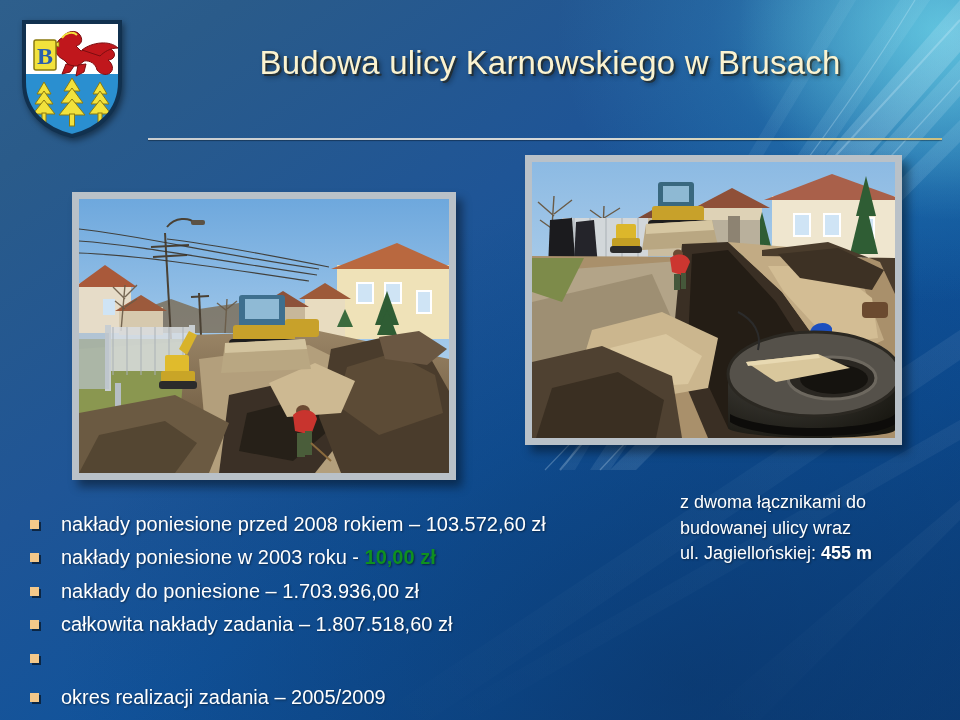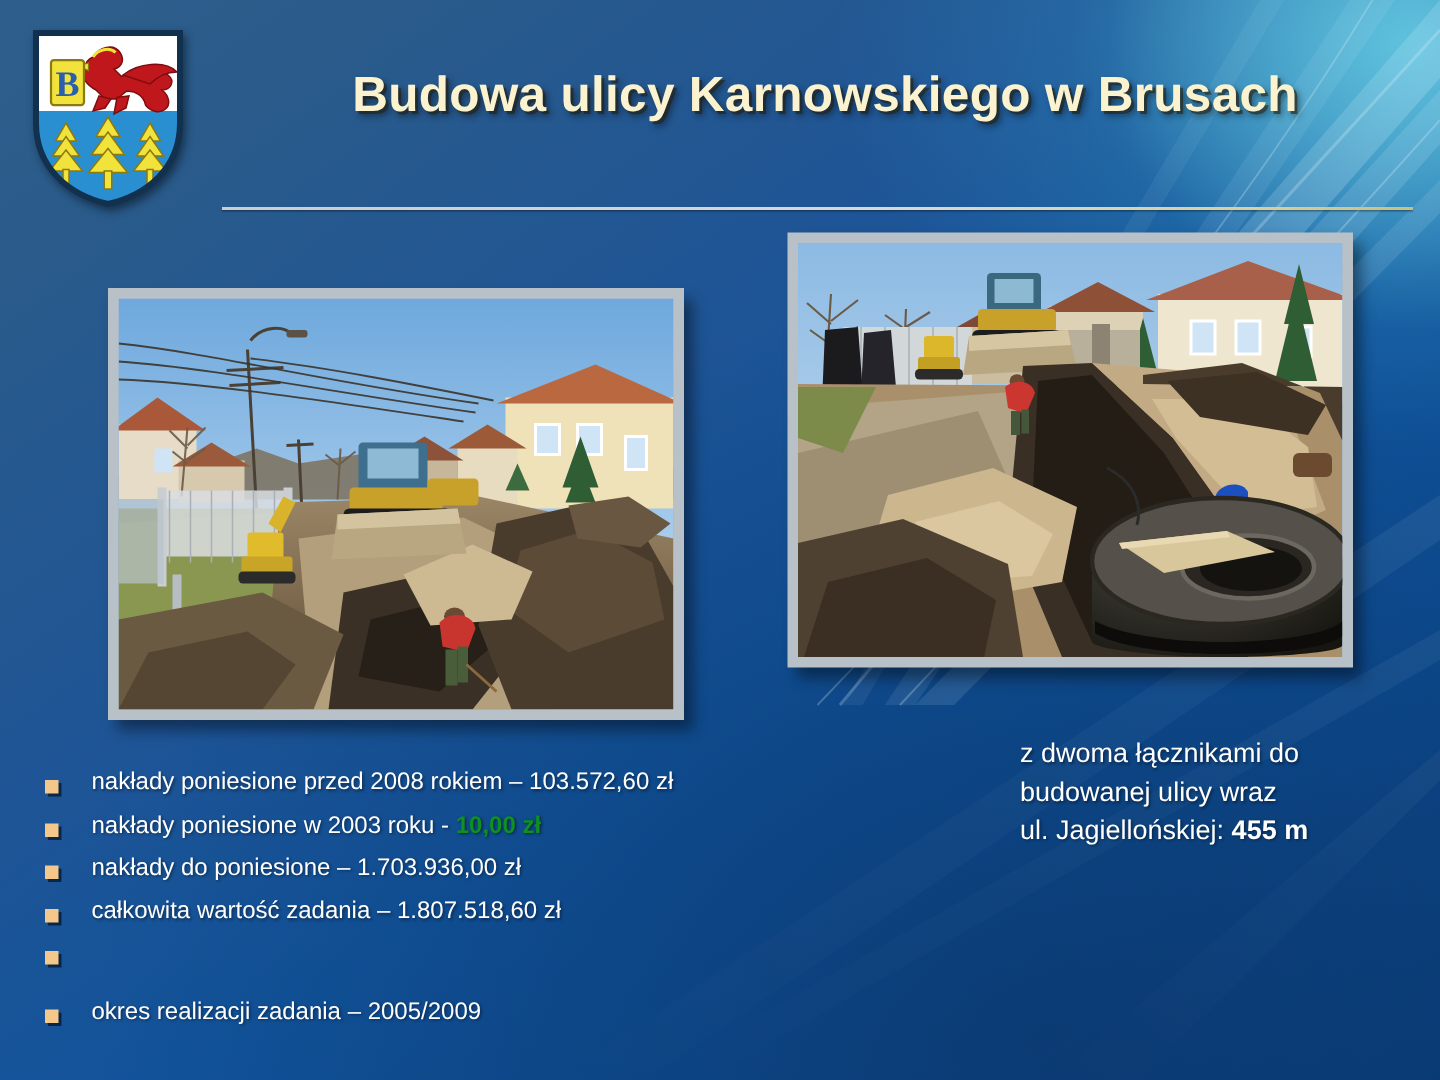--- a/index.html
+++ b/index.html
@@ -21,21 +21,21 @@
   .streaks{position:absolute;inset:0;overflow:hidden;pointer-events:none;}
   .streaks svg{position:absolute;top:0;left:0;width:960px;height:720px;}
 
   
   .crest{position:absolute;left:18px;top:16px;width:108px;height:124px;}
   .crest svg{display:block;width:108px;height:124px;filter:drop-shadow(2px 3px 3px rgba(0,0,0,.45));}
 
   .slide-title{
     position:absolute;left:150px;top:44px;width:800px;
     text-align:center;
-    font-size:33px;font-weight:bold;
+    font-size:33px;font-weight:normal;
     color:#fbf3d0;
     letter-spacing:.2px;
     text-shadow:
       2px 2px 0 rgba(40,30,5,.55),
       3px 3px 5px rgba(0,0,0,.45);
     white-space:nowrap;
   }
 
   .title-rule{
     position:absolute;left:148px;top:138px;width:794px;height:2px;
@@ -60,21 +60,21 @@
   .bullets{position:absolute;left:30px;top:512px;width:640px;}
   .bullet-row{display:flex;align-items:flex-start;margin-bottom:9px;}
   .bullet-row.gap{margin-top:22px;}
   .bullet-mark{
     flex:0 0 auto;
     width:9px;height:9px;margin-top:8px;margin-right:22px;
     background:#f3c88a;
     box-shadow:2px 2px 0 rgba(0,0,0,.55);
   }
   .bullet-text{
-    font-size:16px;color:#ffffff;line-height:1.22;
+    font-size:20px;color:#ffffff;line-height:1.22;
     text-shadow:1px 1px 2px rgba(0,0,0,.45);
     white-space:nowrap;
   }
   .hl-green{color:#0f9020;font-weight:bold;text-shadow:1px 1px 2px rgba(0,0,0,.5);margin-top:28px;}
   .hl-red{color:#ec1c24;font-weight:bold;text-shadow:1px 1px 2px rgba(0,0,0,.5);}
 
   
   .info{
     position:absolute;left:680px;top:490px;width:270px;
     font-size:18px;color:#ffffff;line-height:1.42;
@@ -452,21 +452,21 @@
     </div>
     <div class="bullet-row">
       <span class="bullet-mark"></span>
       <span class="bullet-text">
         <span>nakłady do poniesione – 1.703.936,00  zł</span>
       </span>
     </div>
     <div class="bullet-row">
       <span class="bullet-mark"></span>
       <span class="bullet-text">
-        <span>całkowita wartość zadania – 1.807.518,60  zł</span>
+        <span>całkowita nakłady zadania – 1.807.518,60  zł</span>
       </span>
     </div>
     <div class="bullet-row">
       <span class="bullet-mark"></span>
     </div>
     <div class="bullet-row gap">
       <span class="bullet-mark"></span>
       <span class="bullet-text">
         <span>okres realizacji zadania – 2005/2009</span>
       </span>

